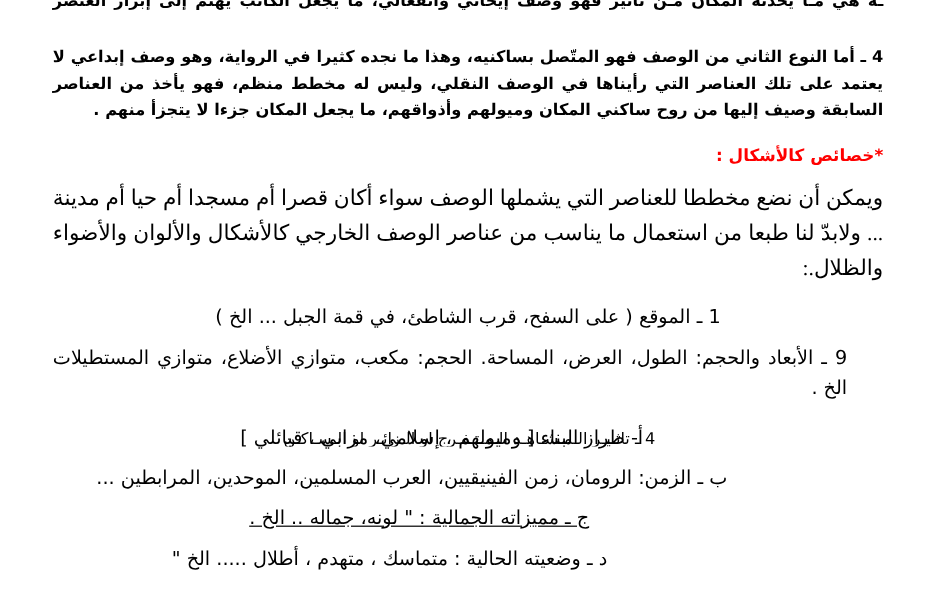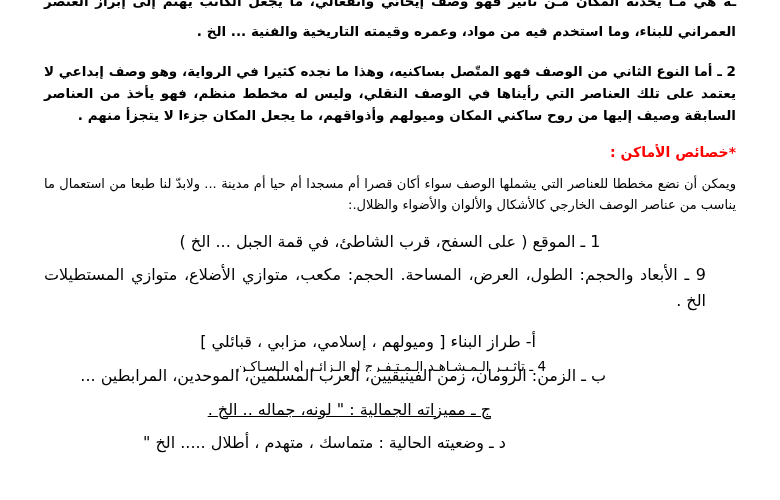--- a/index.html
+++ b/index.html
@@ -56,24 +56,25 @@
   .spacer-md { height: 13px; }
   .spacer-sm { height: 8px; }
   .heading-red {
     color: #ff0000;
     font-weight: bold;
     font-size: 14px;
     margin: 0;
     text-align: right;
   }
   .indent-para {
-    font-size: 13px;
+    font-size: 18px;
     line-height: 1.62;
     text-align: justify;
     margin: 0;
+    font-family: Liberation Serif, serif;
   }
   .item {
     font-size: 16px;
     line-height: 1.6;
     margin: 0;
     text-align: justify;
   }
   .center-ish {
     text-align: center;
   }
@@ -108,29 +109,28 @@
 <body>
 
 <div class="page">
 
   <div class="clip-top">
     <div class="cut-line">ـة هي مـا يحدثه المكان مـن تأثير فهو وصف إيحائي وانفعالي، ما يجعل الكاتب يهتم إلى إبراز العنصر</div>
   </div>
 
   <div style="height:20px"></div>
 
-  <p class="para p-after-cut">العمراني للبناء، وما استخدم فيه من مواد، وعمره وقيمته التاريخية والفنية ... الخ .</p>
 
   <div class="spacer-lg"></div>
 
-  <p class="para"><span class="bold">2 ـ أما النوع الثاني من الوصف فهو </span><span class="bold">المتّصل بساكنيه</span><span class="bold">، وهذا ما نجده كثيرا في الرواية، وهو وصف إبداعي لا يعتمد على تلك العناصر التي رأيناها في الوصف النقلي، وليس له مخطط منظم، فهو يأخذ من العناصر السابقة وصيف إليها من روح ساكني المكان وميولهم وأذواقهم، ما يجعل المكان جزءا لا يتجزأ منهم .</span></p>
+  <p class="para"><span class="bold">4 ـ أما النوع الثاني من الوصف فهو </span><span class="bold">المتّصل بساكنيه</span><span class="bold">، وهذا ما نجده كثيرا في الرواية، وهو وصف إبداعي لا يعتمد على تلك العناصر التي رأيناها في الوصف النقلي، وليس له مخطط منظم، فهو يأخذ من العناصر السابقة وصيف إليها من روح ساكني المكان وميولهم وأذواقهم، ما يجعل المكان جزءا لا يتجزأ منهم .</span></p>
 
   <div class="spacer-lg"></div>
 
-  <p class="heading-red">*خصائص الأماكن :</p>
+  <p class="heading-red">*خصائص كالأشكال :</p>
 
   <div class="spacer-md"></div>
 
   <p class="indent-para">ويمكن أن نضع مخططا للعناصر التي يشملها الوصف سواء أكان قصرا أم مسجدا أم حيا أم مدينة ... ولابدّ لنا طبعا من استعمال ما يناسب من عناصر الوصف الخارجي كالأشكال والألوان والأضواء والظلال.:</p>
 
   <div class="spacer-md"></div>
 
   <p class="item center-ish">1 ـ الموقع ( على السفح، قرب الشاطئ، في قمة الجبل ... الخ )</p>
 
   <div class="spacer-sm"></div>

